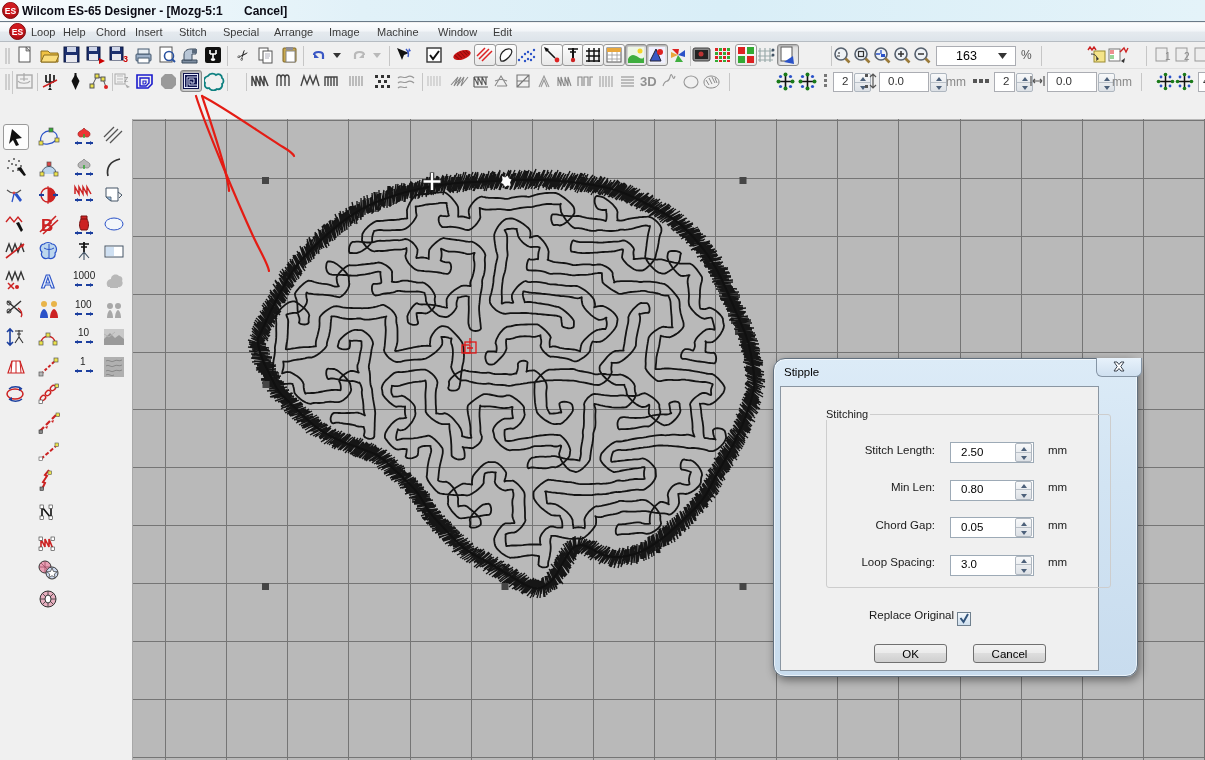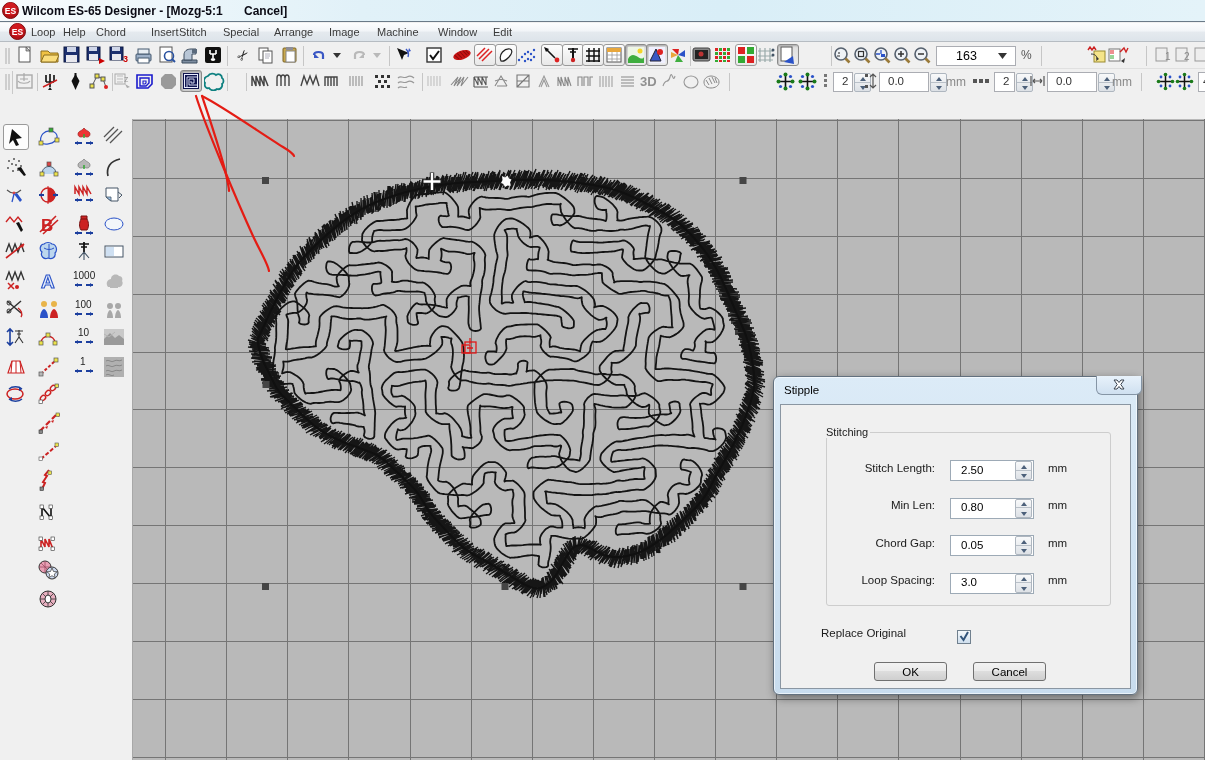--- a/index.html
+++ b/index.html
@@ -14,24 +14,24 @@
 #tb1{position:absolute;left:0;top:43px;width:1205px;height:26px;background:#f0f0f0;border-bottom:1px solid #e0e0e0}
 #tb2{position:absolute;left:0;top:70px;width:1205px;height:24px;background:#f0f0f0}
 #strip{position:absolute;left:0;top:94px;width:1205px;height:25px;background:#f0f0f0}
 #leftpanel{position:absolute;left:0;top:119px;width:133px;height:641px;background:#f0f0f0;border-right:1px solid #a8a8a8}
 #canvas{position:absolute;left:133px;top:119px;width:1072px;height:641px;background:#b9b9b9}
 .ic{position:absolute}
 .vsep{position:absolute;width:1px;background:#c6c6c6;top:3px;height:20px}
 .btn3d{position:absolute;border:1px solid #9a9a9a;border-radius:3px;background:linear-gradient(#fdfdfd,#e8e8e8)}
 .btn3dp{position:absolute;border:1px solid #8a8a8a;border-radius:3px;background:linear-gradient(#dfdfdf,#ececec);box-shadow:inset 1px 1px 2px rgba(0,0,0,.25)}
 .wbox{position:absolute;background:#fff;border:1px solid #abadb3;font-size:11.5px;color:#000}
-#dialog{position:absolute;left:773px;top:376px;width:365px;height:319px;border-radius:6px;
+#dialog{position:absolute;left:773px;top:358px;width:365px;height:319px;border-radius:12px;
  background:linear-gradient(to bottom,#dcebf7 0%,#d2e4f3 40%,#c8dcee 100%);
  border:1px solid #62707e;box-shadow:2px 3px 10px rgba(0,0,0,.45), inset 0 0 0 1px rgba(255,255,255,.6)}
-#dlgbody{position:absolute;left:6px;top:27px;width:351px;height:285px;background:#f0f0f0;border:1px solid #8a96a2}
+#dlgbody{position:absolute;left:6px;top:27px;width:319px;height:285px;background:#f0f0f0;border:1px solid #8a96a2}
 #dlgtitle{position:absolute;left:10px;top:7px;font-size:11.5px;color:#000}
 #dlgclose{position:absolute;left:322px;top:-1px;width:46px;height:19px;border:1px solid #8595a5;border-top:none;
  border-radius:0 0 6px 6px;background:linear-gradient(#e8f2fb,#cfe0f0)}
 #grpbox{position:absolute;left:45px;top:27px;width:285px;height:174px;border:1px solid #cdcdcd;border-radius:3px}
 #grpbox .glabel{position:absolute;left:-3px;top:-7px;background:#f0f0f0;padding:0 2px;font-size:11px;color:#1a1a1a}
 .dlbl{position:absolute;font-size:11.5px;color:#1a1a1a;text-align:right;width:110px}
 .dval{position:absolute;width:84px;height:21px;background:#fff;border:1px solid #9daab6;font-size:11.5px;color:#000;padding:2.5px 0 0 10px}
 .dmm{position:absolute;font-size:11.5px;color:#1a1a1a}
 .spin{position:absolute;width:17px;height:19px;border:1px solid #aeb6bf;border-radius:2px;background:linear-gradient(#f8f9fa,#dde1e6)}
 .spin .up{position:absolute;left:0;top:0;width:15px;height:8.5px;border-bottom:1px solid #b9c0c8}
@@ -55,21 +55,21 @@
 </div>
     <div id="menubar">
       <svg class="ic" style="left:9px;top:0px" width="17" height="17">
         <circle cx="8.5" cy="8.5" r="8" fill="#b11116" stroke="#7d0d10"></circle>
         <circle cx="8.5" cy="7" r="6.5" fill="#cf1b20"></circle>
         <text x="8.5" y="12" font-size="8.5" font-weight="bold" fill="#fff" text-anchor="middle">ES</text>
       </svg>
       <span style="left:31px">Loop</span>
       <span style="left:63px">Help</span>
       <span style="left:96px">Chord</span>
-      <span style="left:151px">Insert</span>
+      <span style="left:135px">Insert</span>
       <span style="left:179px">Stitch</span>
       <span style="left:223px">Special</span>
       <span style="left:274px">Arrange</span>
       <span style="left:329px">Image</span>
       <span style="left:377px">Machine</span>
       <span style="left:438px">Window</span>
       <span style="left:493px">Edit</span>
     </div>
     <div id="tb1">
       <svg class="ic" style="left:4px;top:4px" width="6" height="18">
@@ -916,21 +916,21 @@
         <div class="dval" style="left:169px;top:167.5px">3.0</div>
         <div class="spin" style="left:234px;top:168.5px">
           <div class="up">
             <div class="arr au"></div>
           </div>
           <div class="dn">
             <div class="arr ad"></div>
           </div>
         </div>
         <div class="dmm" style="left:267px;top:169.0px">mm</div>
-        <div style="position:absolute;left:40px;top:221.5px;width:133px;text-align:left;font-size:11.5px;color:#1a1a1a">Replace Original</div>
+        <div style="position:absolute;left:40px;top:221.5px;width:133px;text-align:right;font-size:11.5px;color:#1a1a1a">Replace Original</div>
         <div style="position:absolute;left:176px;top:225px;width:14px;height:14px;background:linear-gradient(#f4f8fb,#cfdfee);border:1px solid #70808e">
           <svg width="12" height="12" style="position:absolute;left:0;top:-1px">
             <path d="M2.5 6l3 4 4.5-8" stroke="#31537a" stroke-width="2" fill="none"></path>
           </svg>
         </div>
         <div class="dbtn" style="left:93px;top:257px">OK</div>
         <div class="dbtn" style="left:192px;top:257px">Cancel</div>
       </div>
     </div>
   </div>

